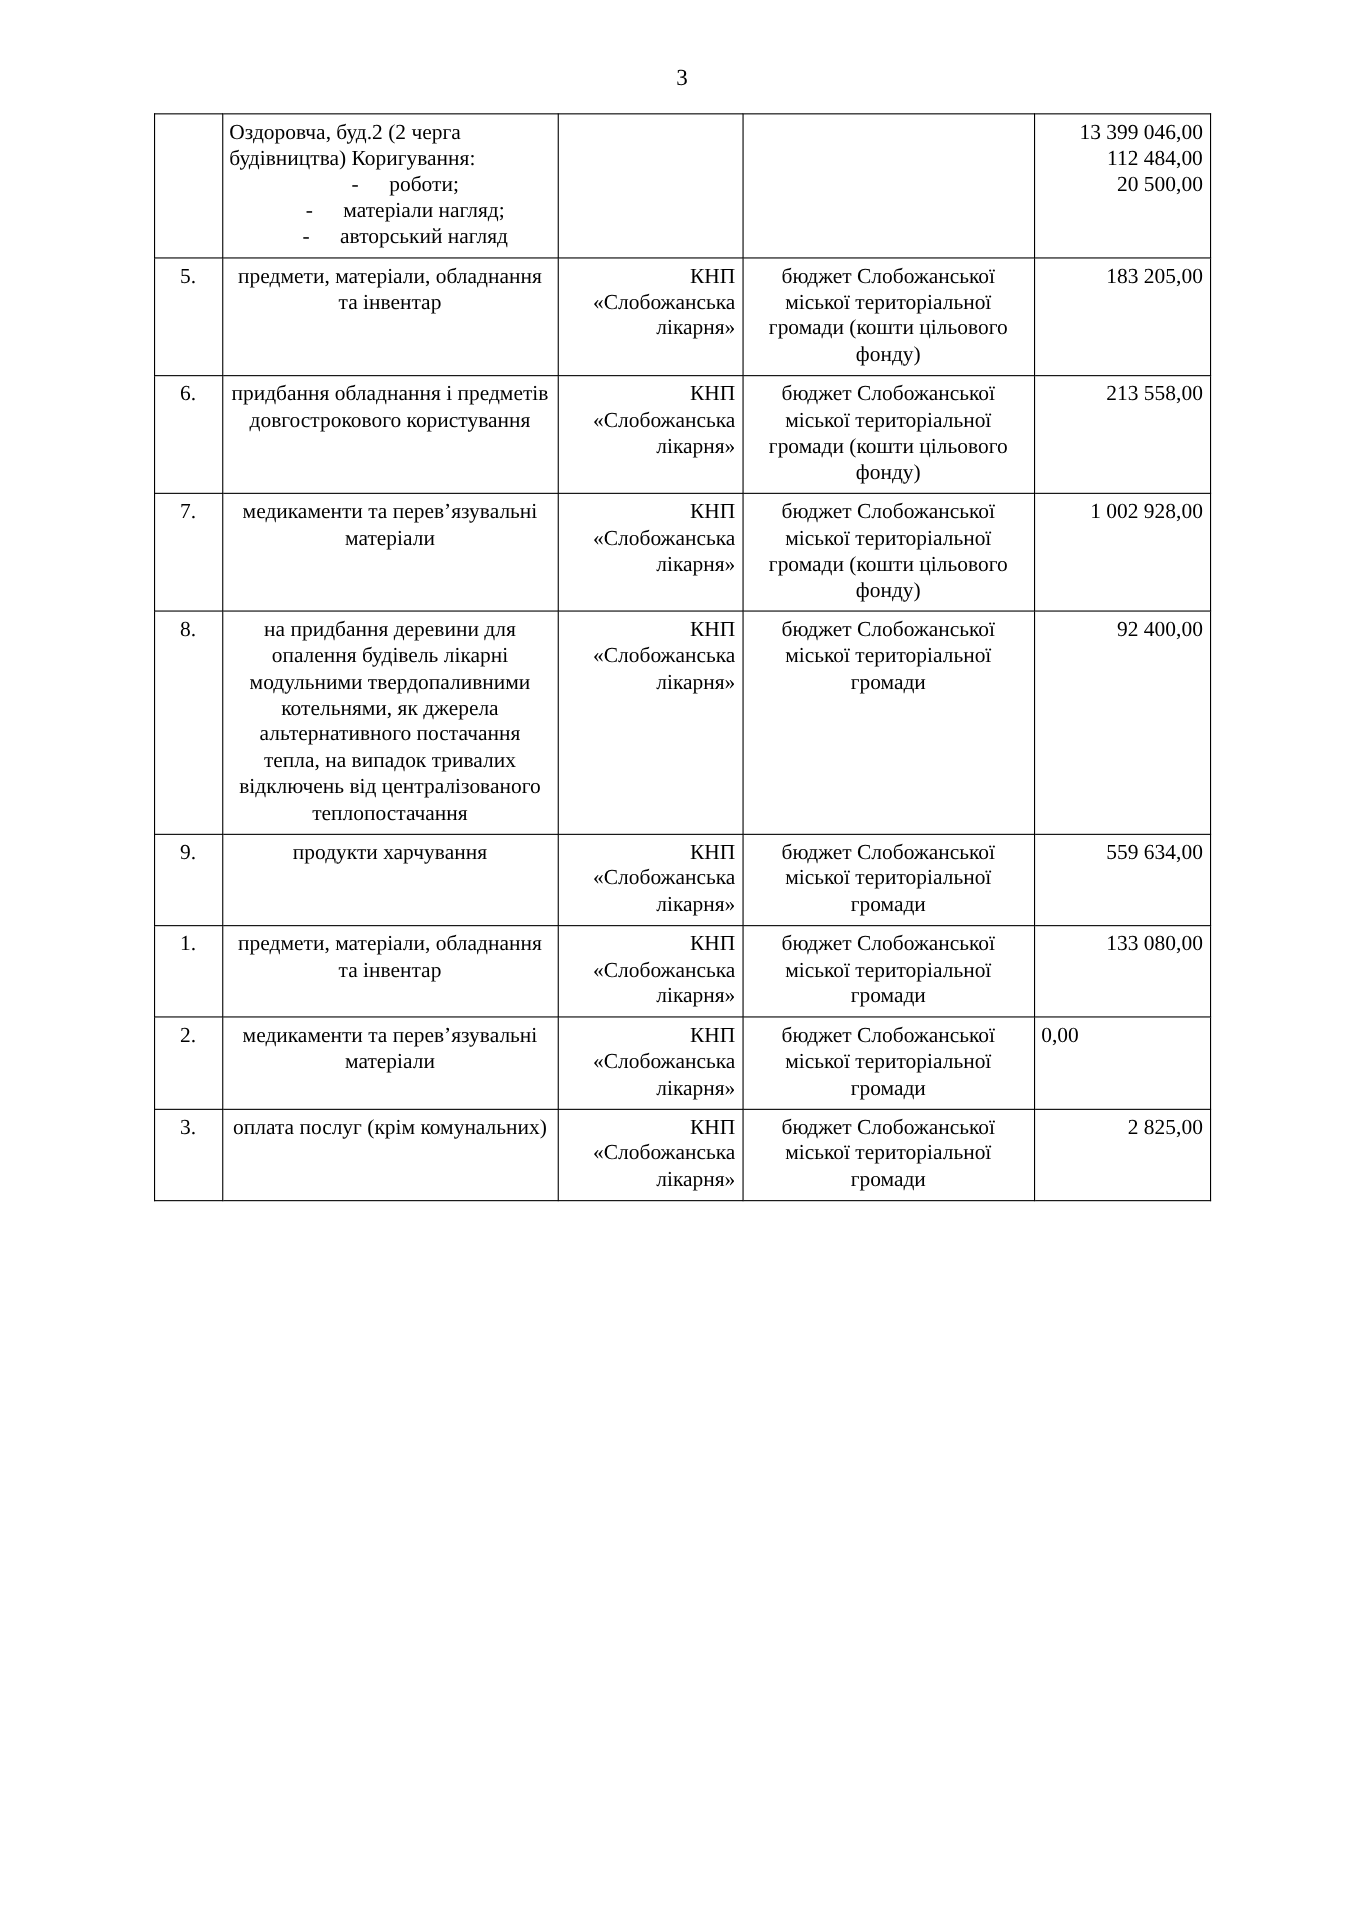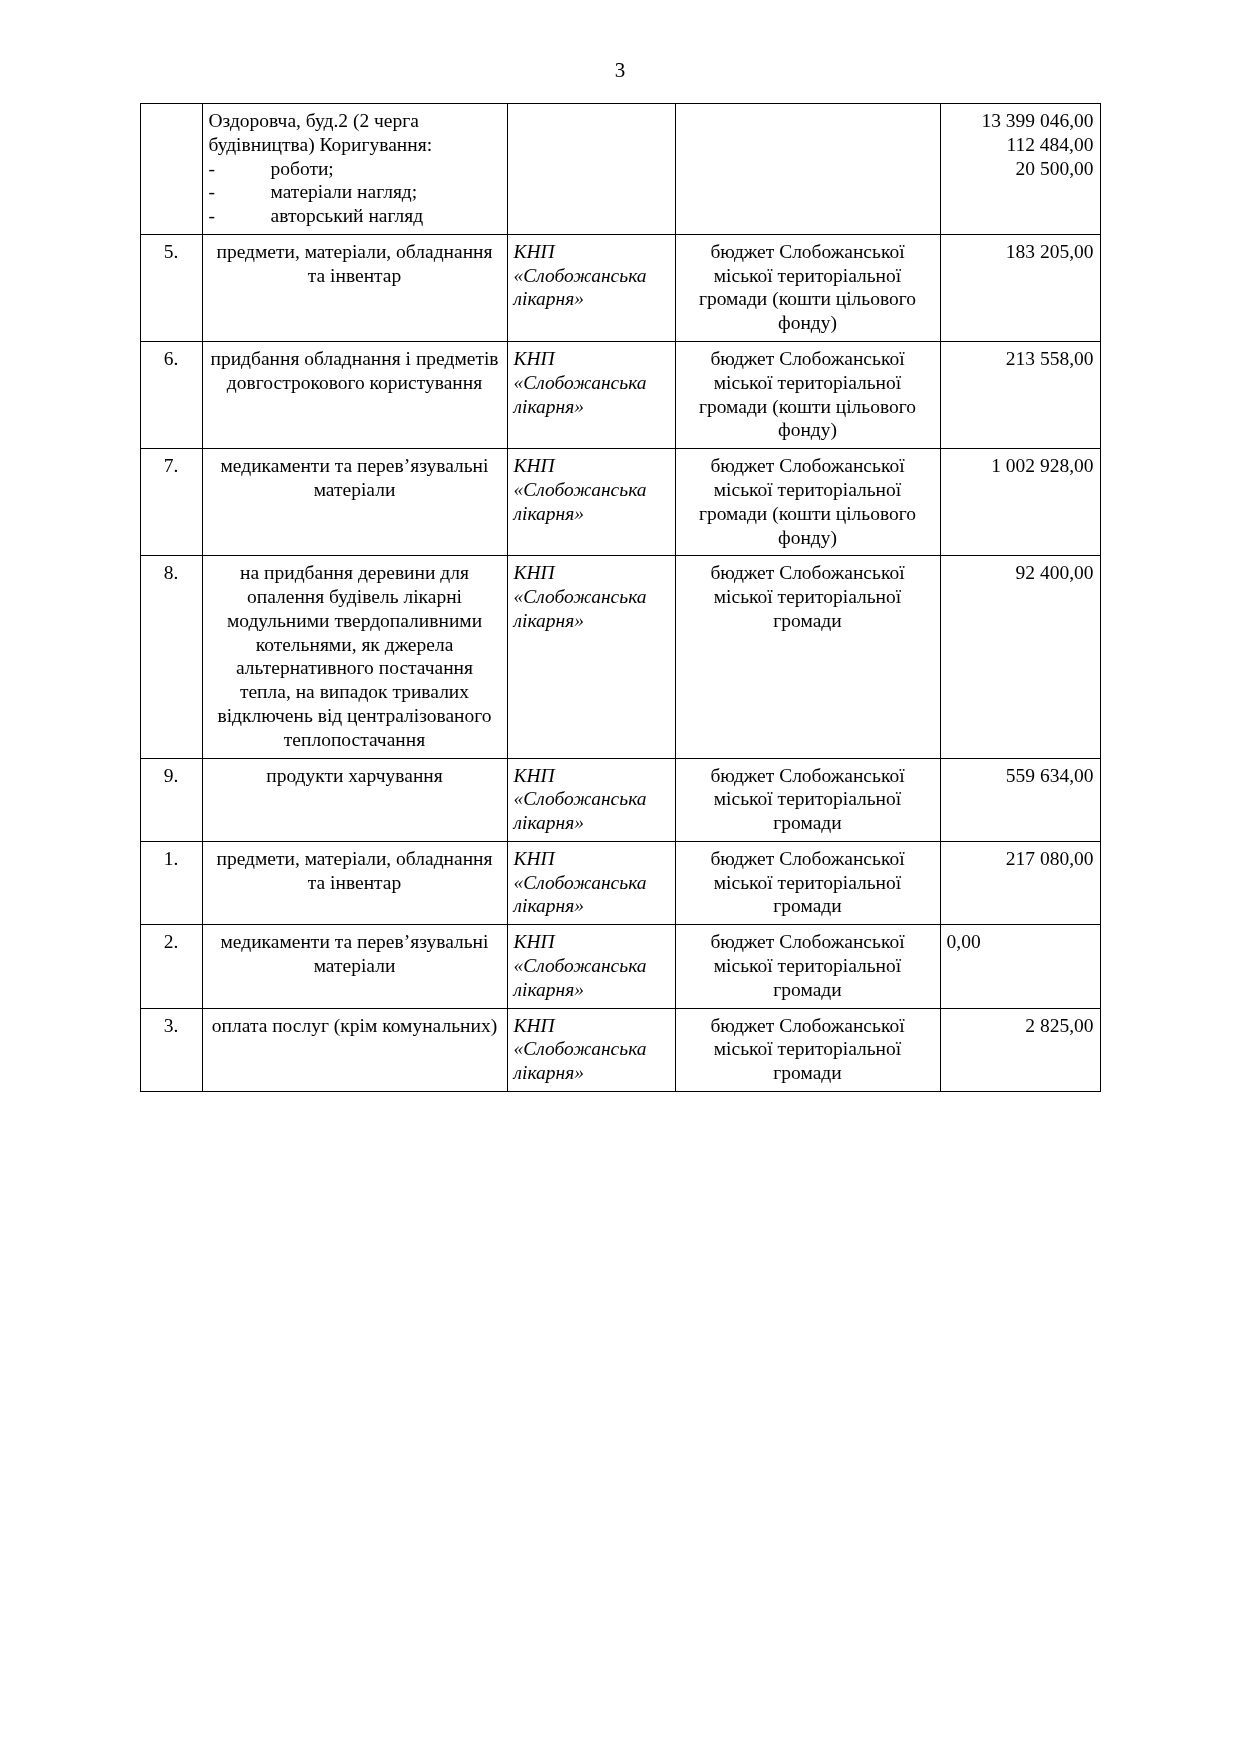--- a/index.html
+++ b/index.html
@@ -50,22 +50,21 @@
   .cell-num {
     text-align: center;
   }
   .cell-desc {
     text-align: center;
   }
   .cell-desc.left {
     text-align: left;
   }
   .cell-org {
-    text-align: left;
-    font-style: italic;
+    text-align: right;
   }
   .cell-src {
     text-align: center;
   }
   .cell-amt {
     text-align: right;
     padding-right: 10px;
     white-space: nowrap;
   }
   .amt-lines div {
@@ -83,21 +82,21 @@
     font-weight: bold;
     line-height: 1.25;
   }
   .dash-list {
     margin: 0;
     padding: 0;
     list-style: none;
   }
   .dash-list li {
     display: block;
-    text-align: left;
+    text-align: center;
     padding-left: 0;
     white-space: nowrap;
   }
   .dash-list li .dash {
     display: inline-block;
     width: 62px;
   }
   .first-line {
     text-align: left;
   }
@@ -179,21 +178,21 @@
         <td class="cell-src">бюджет Слобожанської міської територіальної громади</td>
         <td class="cell-amt">559 634,00</td>
       </tr>
 
 
       <tr>
         <td class="cell-num">1.</td>
         <td class="cell-desc">предмети, матеріали, обладнання та інвентар</td>
         <td class="cell-org">КНП «Слобожанська лікарня»</td>
         <td class="cell-src">бюджет Слобожанської міської територіальної громади</td>
-        <td class="cell-amt">217 080,00</td>
+        <td class="cell-amt">133 080,00</td>
       </tr>
 
       <tr>
         <td class="cell-num">2.</td>
         <td class="cell-desc">медикаменти та перев’язувальні матеріали</td>
         <td class="cell-org">КНП «Слобожанська лікарня»</td>
         <td class="cell-src">бюджет Слобожанської міської територіальної громади</td>
         <td class="cell-amt" style="text-align:left;padding-right:6px;">0,00</td>
       </tr>
 

